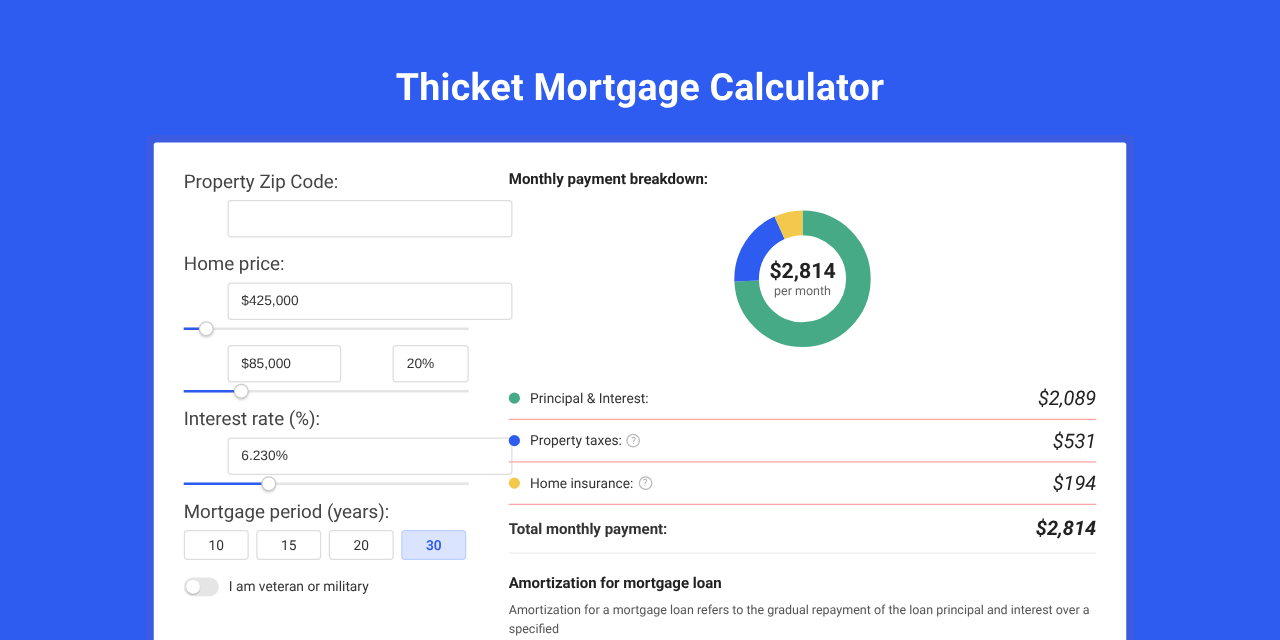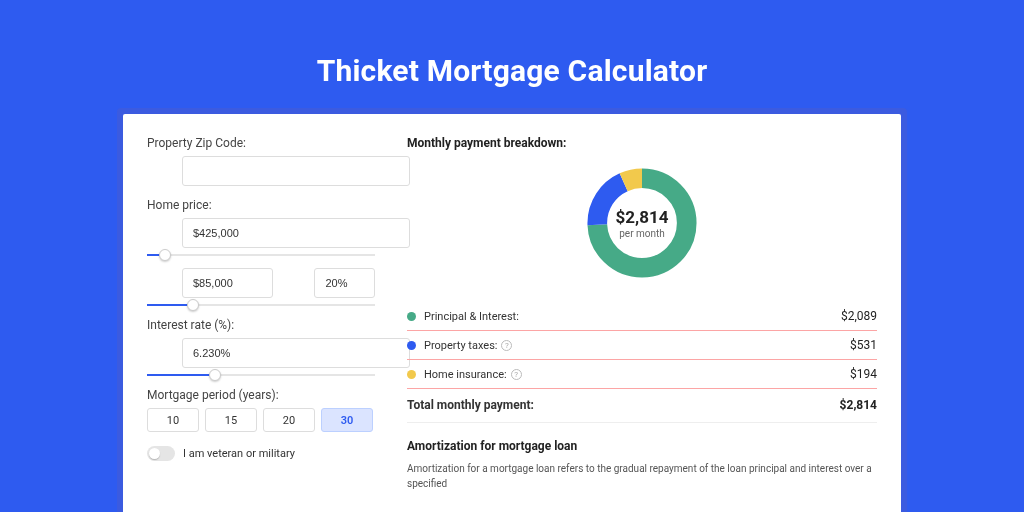--- a/index.html
+++ b/index.html
@@ -41,21 +41,21 @@
   }
   .right {
     flex: 1;
     padding: 22px 24px 0 16px;
     font-size: 11px;
     color: #222;
   }
   .field { margin-bottom: 12px; }
   .field label {
     display: block;
-    font-size: 12px;
+    font-size: 15px;
     color: #444;
     margin-bottom: 6px;
   }
   .input {
     width: 100%;
     height: 30px;
     border: 1px solid #ddd;
     border-radius: 3px;
     padding: 0 10px;
     font-size: 11px;
@@ -110,21 +110,21 @@
   .donut-center .big { font-size: 17px; font-weight: 700; }
   .donut-center .sub { font-size: 10px; color: #666; margin-top: 1px; }
   .legend { margin-top: 4px; }
   .legend-row {
     display: flex; align-items: center; padding: 7px 0;
     border-bottom: 1px solid #fca5a5;
   }
   .legend-row:last-of-type { border-bottom: 1px solid #eee; }
   .dot { width: 9px; height: 9px; border-radius: 50%; margin-right: 8px; flex-shrink: 0; }
   .legend-label { flex: 1; display: flex; align-items: center; gap: 4px; color: #333; }
-  .legend-val { font-size: 12px; color: #222; }
+  .legend-val { font-size: 16px; color: #222; font-style: italic; }
   .help {
     width: 11px; height: 11px; border: 1px solid #bbb; border-radius: 50%;
     display: inline-flex; align-items: center; justify-content: center;
     font-size: 8px; color: #aaa;
   }
   .total-row {
     display: flex; align-items: center; padding: 9px 0 10px;
     font-weight: 700; font-size: 12px;
     border-bottom: 1px solid #eee;
   }

